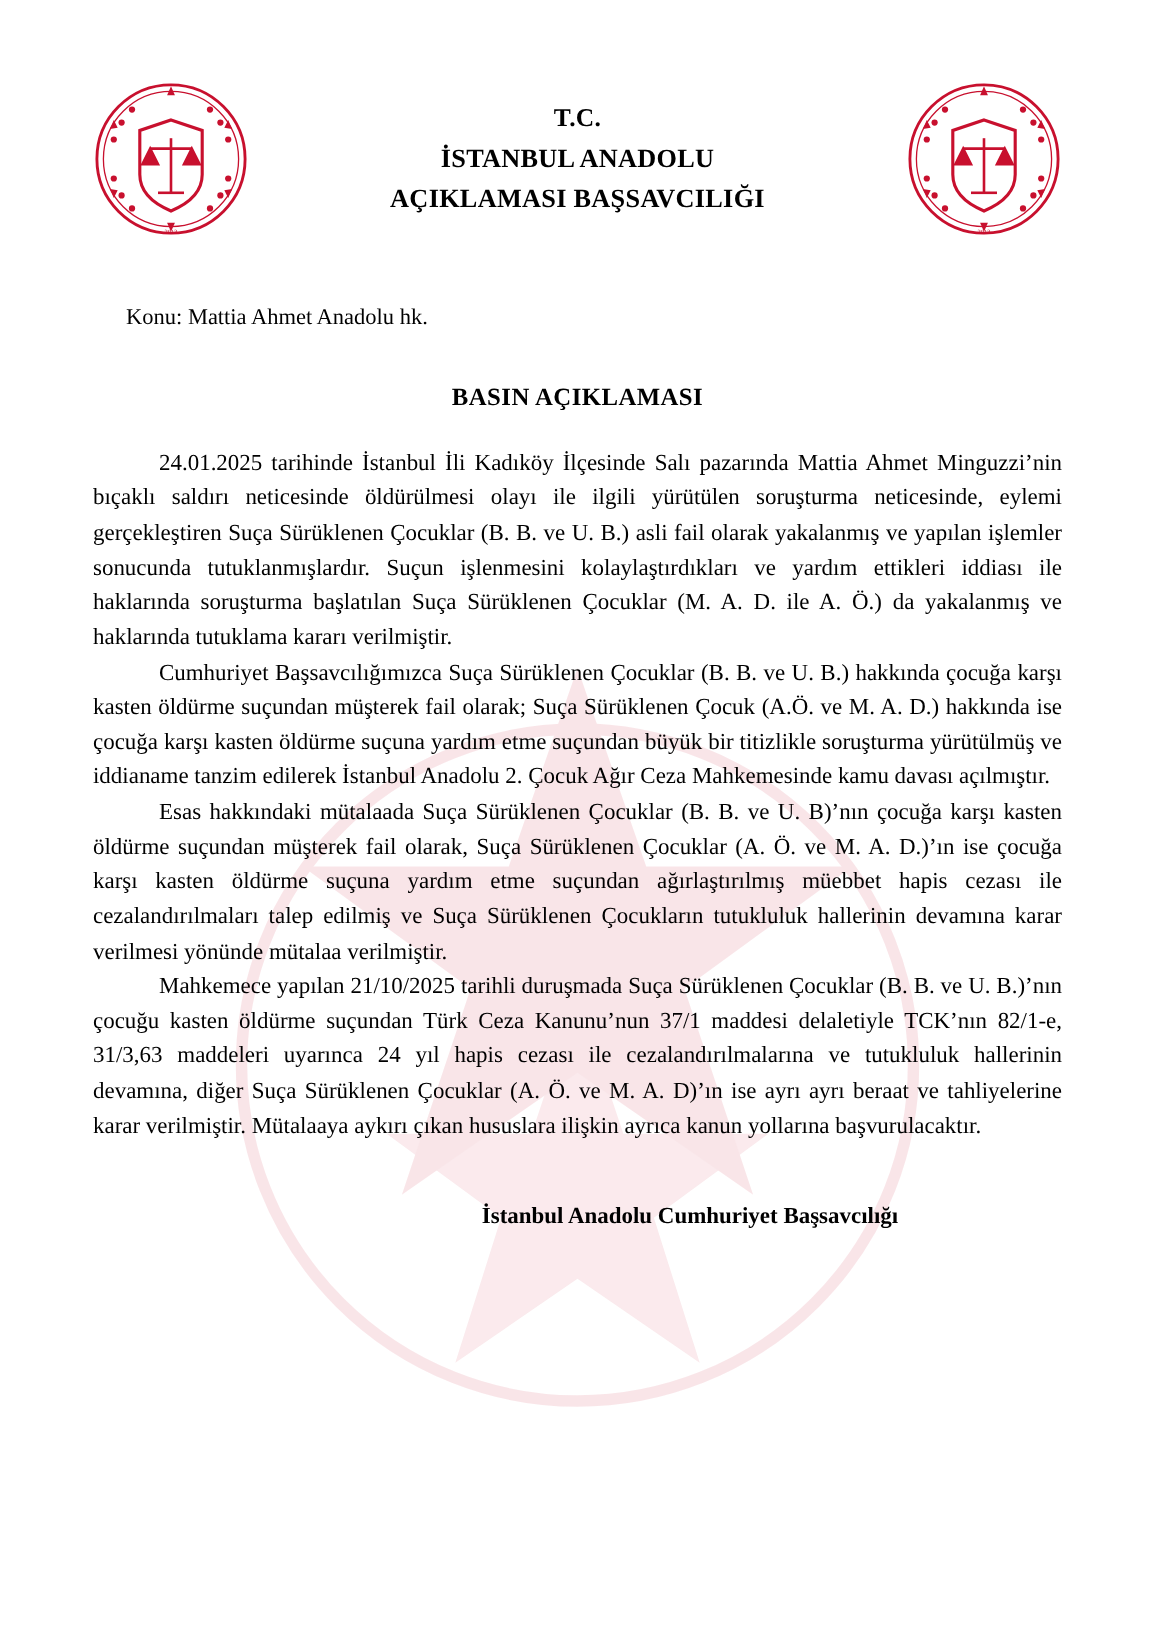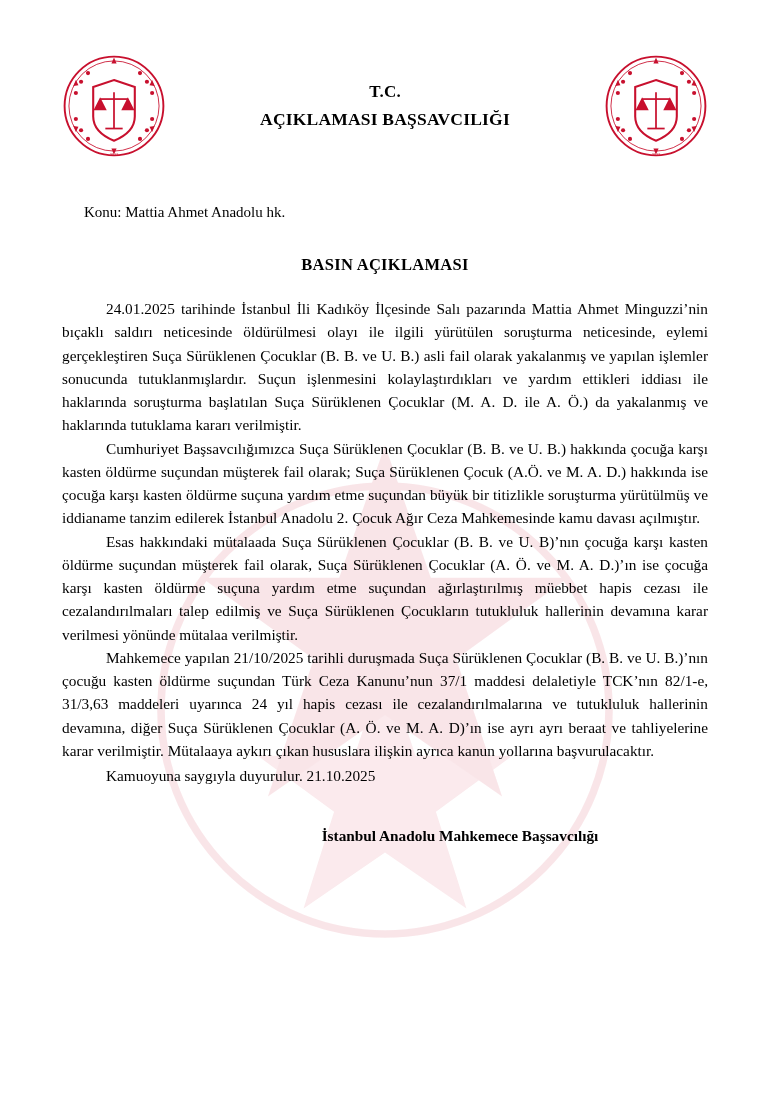--- a/index.html
+++ b/index.html
@@ -161,20 +161,21 @@
             <path d="M76 52 L70 64 L82 64 Z" fill="#c8102e"></path>
             <line x1="50" y1="86" x2="70" y2="86"></line>
           </g>
           <text x="60" y="118" font-size="5" text-anchor="middle" fill="#c8102e" font-family="'Liberation Serif', serif">2013</text>
         </g>
       </svg>
     </div>
 
     <div class="title-block">
       <div class="t1">T.C.</div>
+      <div class="t2">İSTANBUL ANADOLU</div>
       <div class="t3">AÇIKLAMASI BAŞSAVCILIĞI</div>
     </div>
 
     <div class="emblem">
       <svg viewBox="0 0 120 120" width="104" height="104" aria-hidden="true">
         <circle cx="60" cy="60" r="57" fill="none" stroke="#c8102e" stroke-width="2.2"></circle>
         <circle cx="60" cy="60" r="52" fill="none" stroke="#c8102e" stroke-width="1"></circle>
         <g fill="#c8102e">
           <g>
             <path d="M60 4 L63 11 L57 11 Z"></path>
@@ -219,17 +220,16 @@
 
   <div class="doc-title">BASIN AÇIKLAMASI</div>
 
   <div class="body">
     <p>24.01.2025 tarihinde İstanbul İli Kadıköy İlçesinde Salı pazarında Mattia Ahmet Minguzzi’nin bıçaklı saldırı neticesinde öldürülmesi olayı ile ilgili yürütülen soruşturma neticesinde, eylemi gerçekleştiren Suça Sürüklenen Çocuklar (B. B. ve U. B.) asli fail olarak yakalanmış ve yapılan işlemler sonucunda tutuklanmışlardır. Suçun işlenmesini kolaylaştırdıkları ve yardım ettikleri iddiası ile haklarında soruşturma başlatılan Suça Sürüklenen Çocuklar (M. A. D. ile A. Ö.) da yakalanmış ve haklarında tutuklama kararı verilmiştir.</p>
     <p>Cumhuriyet Başsavcılığımızca Suça Sürüklenen Çocuklar (B. B. ve U. B.) hakkında çocuğa karşı kasten öldürme suçundan müşterek fail olarak; Suça Sürüklenen Çocuk (A.Ö. ve M. A. D.) hakkında ise çocuğa karşı kasten öldürme suçuna yardım etme suçundan büyük bir titizlikle soruşturma yürütülmüş ve iddianame tanzim edilerek İstanbul Anadolu 2. Çocuk Ağır Ceza Mahkemesinde kamu davası açılmıştır.</p>
     <p>Esas hakkındaki mütalaada Suça Sürüklenen Çocuklar (B. B. ve U. B)’nın çocuğa karşı kasten öldürme suçundan müşterek fail olarak, Suça Sürüklenen Çocuklar (A. Ö. ve M. A. D.)’ın ise çocuğa karşı kasten öldürme suçuna yardım etme suçundan ağırlaştırılmış müebbet hapis cezası ile cezalandırılmaları talep edilmiş ve Suça Sürüklenen Çocukların tutukluluk hallerinin devamına karar verilmesi yönünde mütalaa verilmiştir.</p>
     <p>Mahkemece yapılan 21/10/2025 tarihli duruşmada Suça Sürüklenen Çocuklar (B. B. ve U. B.)’nın çocuğu kasten öldürme suçundan Türk Ceza Kanunu’nun 37/1 maddesi delaletiyle TCK’nın 82/1-e, 31/3,63 maddeleri uyarınca 24 yıl hapis cezası ile cezalandırılmalarına ve tutukluluk hallerinin devamına, diğer Suça Sürüklenen Çocuklar (A. Ö. ve M. A. D)’ın ise ayrı ayrı beraat ve tahliyelerine karar verilmiştir. Mütalaaya aykırı çıkan hususlara ilişkin ayrıca kanun yollarına başvurulacaktır.</p>
   </div>
 
-  <div class="closing">Kamuoyuna saygıyla duyurulur. 21.10.2025</div>
-
-  <div class="signature">İstanbul Anadolu Mahkemece Başsavcılığı</div>
+
+  <div class="signature">İstanbul Anadolu Cumhuriyet Başsavcılığı</div>
 
 </div>
 
 </body></html>

